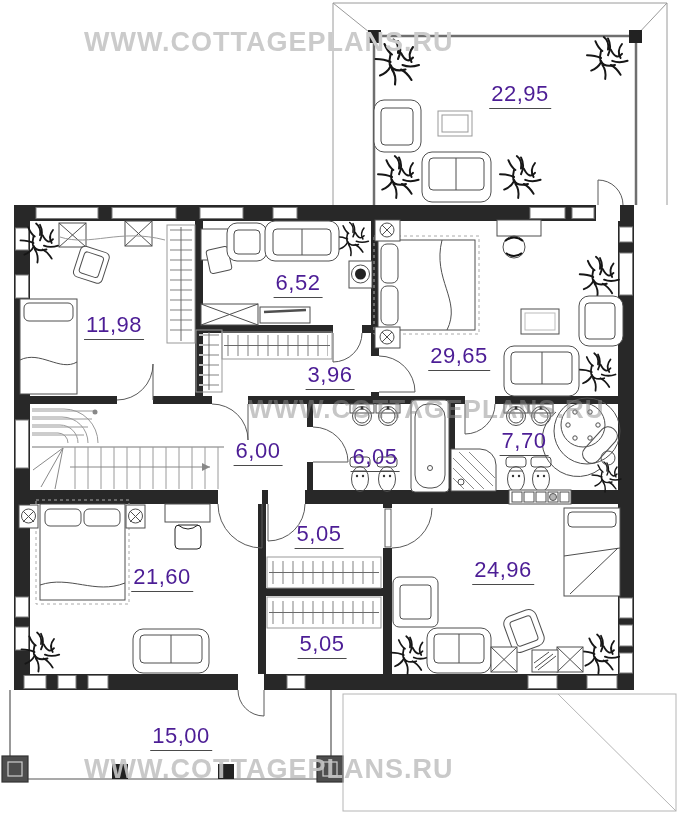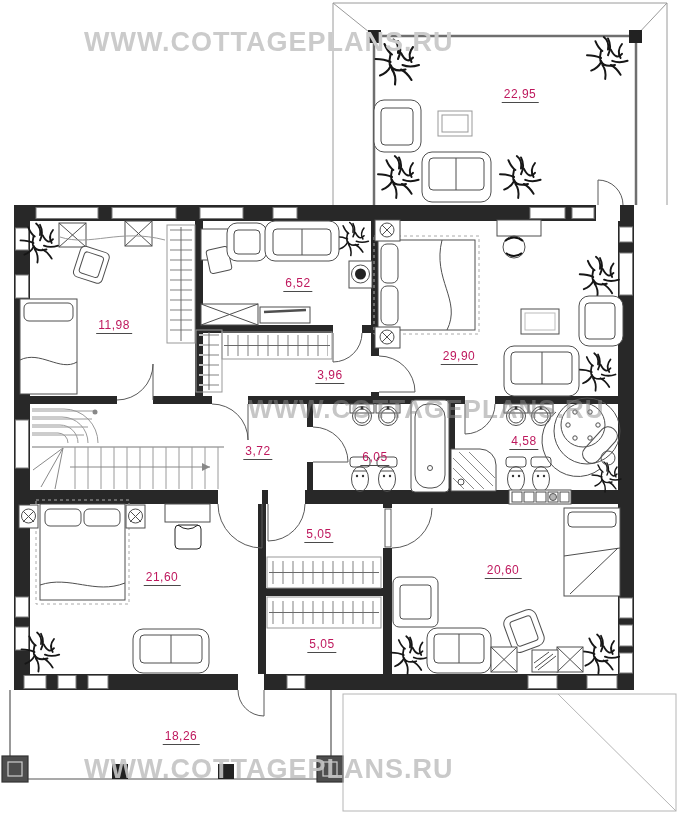--- a/index.html
+++ b/index.html
@@ -1,20 +1,20 @@
 <!DOCTYPE html>
 <html><head>
 <meta charset="utf-8">
 <style>
   html,body{margin:0;padding:0;background:#ffffff;}
   .canvas{position:relative;width:677px;height:813px;background:#fff;overflow:hidden;
           font-family:"Liberation Sans",sans-serif;}
   .plan-svg{position:absolute;left:0;top:0;z-index:1;}
   .area-label{position:absolute;transform:translate(-50%,-50%);z-index:2;
-    font-size:12px;color:#be185d;letter-spacing:.5px;white-space:nowrap;
+    font-size:22px;color:#4c1d95;letter-spacing:.5px;white-space:nowrap;
     border-bottom:1.5px solid #4a4a4a;padding:0 2px 1px 2px;background:transparent;}
   .wm{position:absolute;font-weight:bold;white-space:nowrap;letter-spacing:1px;z-index:3;text-align:center;}
   .wm-top{left:84px;top:27px;font-size:27px;color:#cbcbcb;}
   .wm-mid{left:248px;top:394px;font-size:26px;color:#8f8f8f;opacity:.5;}
   .wm-bot{left:84px;top:754px;font-size:27px;color:#c4c4c4;opacity:.9;}
 </style>
 </head>
 <body>
 
 <div class="canvas">
@@ -524,28 +524,28 @@
           <rect x="422" y="152" width="69" height="50" rx="10"></rect>
           <rect x="429" y="158" width="55" height="32" rx="4" fill="none"></rect>
           <line x1="456" y1="158" x2="456" y2="190"></line>
         </g>
   </g>
 </svg>
 
 <div class="area-label" style="left:520px;top:95px">22,95</div>
 <div class="area-label" style="left:114px;top:326px">11,98</div>
 <div class="area-label" style="left:298px;top:284px">6,52</div>
-<div class="area-label" style="left:459px;top:357px">29,90</div>
+<div class="area-label" style="left:459px;top:357px">29,65</div>
 <div class="area-label" style="left:330px;top:376px">3,96</div>
-<div class="area-label" style="left:258px;top:452px">3,72</div>
+<div class="area-label" style="left:258px;top:452px">6,00</div>
 <div class="area-label" style="left:375px;top:458px">6,05</div>
-<div class="area-label" style="left:524px;top:442px">4,58</div>
+<div class="area-label" style="left:524px;top:442px">7,70</div>
 <div class="area-label" style="left:162px;top:578px">21,60</div>
 <div class="area-label" style="left:319px;top:535px">5,05</div>
 <div class="area-label" style="left:322px;top:645px">5,05</div>
-<div class="area-label" style="left:503px;top:571px">20,60</div>
-<div class="area-label" style="left:181px;top:737px">18,26</div>
+<div class="area-label" style="left:503px;top:571px">24,96</div>
+<div class="area-label" style="left:181px;top:737px">15,00</div>
 
 <div class="wm wm-top">WWW.COTTAGEPLANS.RU</div>
 <div class="wm wm-mid">WWW.COTTAGEPLANS.RU</div>
 <div class="wm wm-bot">WWW.COTTAGEPLANS.RU</div>
 
 </div>
 
 </body></html>

